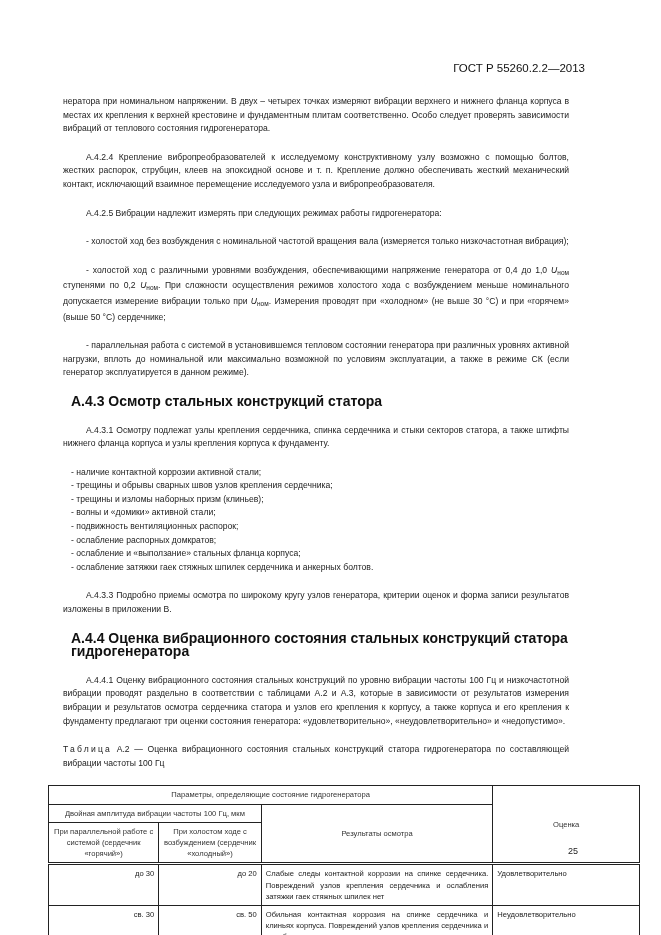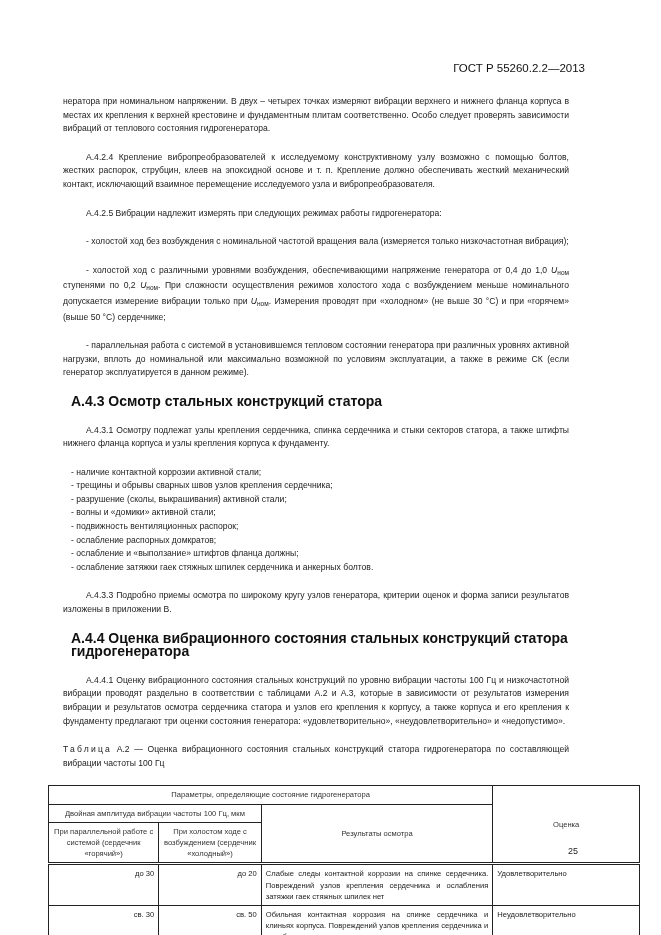--- a/index.html
+++ b/index.html
@@ -34,25 +34,25 @@
   <p class="p ind">А.4.2.5 Вибрации надлежит измерять при следующих режимах работы гидрогенератора:</p>
   <p class="p ind">- холостой ход без возбуждения с номинальной частотой вращения вала (измеряется только низкочастотная вибрация);</p>
   <p class="p ind"><span>- холостой ход с различными уровнями возбуждения, обеспечивающими напряжение генератора от 0,4 до 1,0 </span><span class="i">U</span><span class="sub">ном</span><span> ступенями по 0,2 </span><span class="i">U</span><span class="sub">ном</span><span>. При сложности осуществления режимов холостого хода с возбуждением меньше номинального допускается измерение вибрации только при </span><span class="i">U</span><span class="sub">ном</span><span>. Измерения проводят при «холодном» (не выше 30 °С) и при «горячем» (выше 50 °С) сердечнике;</span></p>
   <p class="p ind">- параллельная работа с системой в установившемся тепловом состоянии генератора при различных уровнях активной нагрузки, вплоть до номинальной или максимально возможной по условиям эксплуатации, а также в режиме СК (если генератор эксплуатируется в данном режиме).</p>
 
   <div class="h">А.4.3 Осмотр стальных конструкций статора</div>
   <p class="p ind">А.4.3.1 Осмотру подлежат узлы крепления сердечника, спинка сердечника и стыки секторов статора, а также штифты нижнего фланца корпуса и узлы крепления корпуса к фундаменту.</p>
   <div>
     <p class="li">- наличие контактной коррозии активной стали;</p>
     <p class="li">- трещины и обрывы сварных швов узлов крепления сердечника;</p>
-    <p class="li">- разрушение (сколы, выкрашивания) активной стали;</p>
+    <p class="li">- трещины и изломы наборных призм (клиньев);</p>
     <p class="li">- волны и «домики» активной стали;</p>
     <p class="li">- подвижность вентиляционных распорок;</p>
     <p class="li">- ослабление распорных домкратов;</p>
-    <p class="li">- ослабление и «выползание» штифтов фланца должны;</p>
+    <p class="li">- ослабление и «выползание» стальных фланца корпуса;</p>
     <p class="li">- ослабление затяжки гаек стяжных шпилек сердечника и анкерных болтов.</p>
   </div>
   <p class="p ind">А.4.3.3 Подробно приемы осмотра по широкому кругу узлов генератора, критерии оценок и форма записи результатов изложены в приложении В.</p>
 
   <div class="h">А.4.4 Оценка вибрационного состояния стальных конструкций статора гидрогенератора</div>
   <p class="p ind">А.4.4.1 Оценку вибрационного состояния стальных конструкций по уровню вибрации частоты 100 Гц и низкочастотной вибрации проводят раздельно в соответствии с таблицами А.2 и А.3, которые в зависимости от результатов измерения вибрации и результатов осмотра сердечника статора и узлов его крепления к корпусу, а также корпуса и его крепления к фундаменту предлагают три оценки состояния генератора: «удовлетворительно», «неудовлетворительно» и «недопустимо».</p>
 
   <p class="p caption"><span class="spaced">Таблица</span><span> А.2 — Оценка вибрационного состояния стальных конструкций статора гидрогенератора по составляющей вибрации частоты 100 Гц</span></p>
 
   <table>

